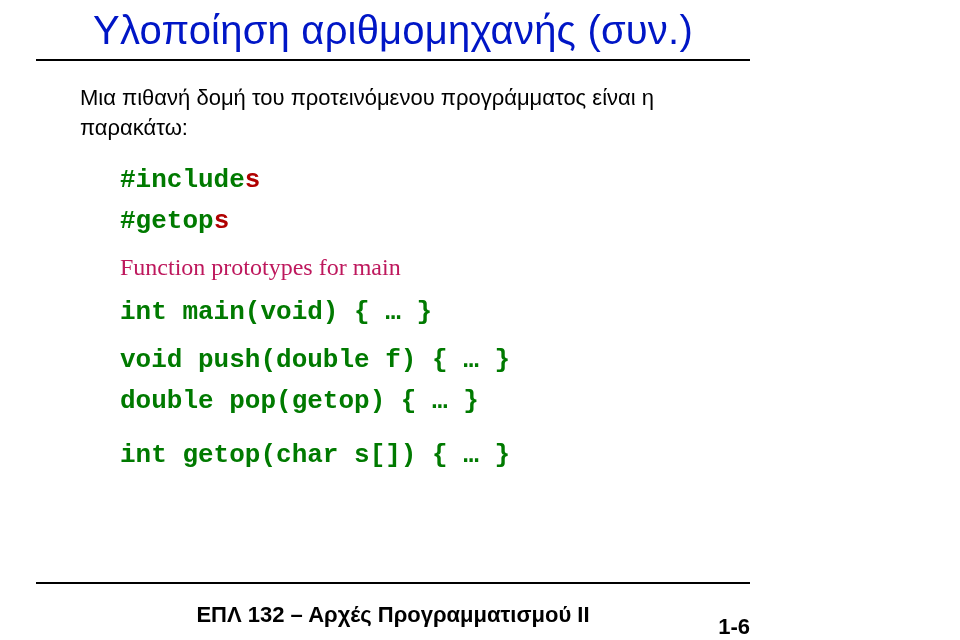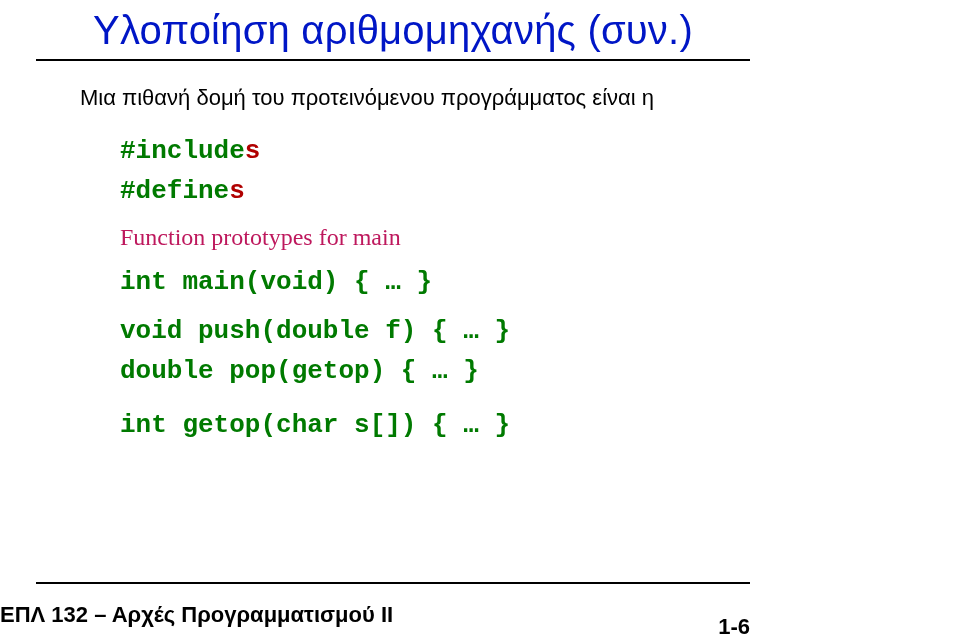--- a/index.html
+++ b/index.html
@@ -70,21 +70,21 @@
     right: 36px;
     bottom: 48px;
     border: none;
     border-top: 2px solid #000;
   }
   .footer {
     position: absolute;
     bottom: 12px;
     left: 0;
     right: 0;
-    text-align: left;
+    text-align: center;
     font-size: 22px;
     font-weight: bold;
     color: #000;
   }
   .page-num {
     position: absolute;
     bottom: 0;
     right: 36px;
     font-size: 22px;
     font-weight: bold;
@@ -97,25 +97,26 @@
 <div class="slide">
 
   <div class="title-wrap">
     <div class="title">Υλοποίηση αριθμομηχανής (συν.)</div>
   </div>
   <hr class="title-rule">
 
   <div class="content">
     <div class="intro">
       <span>Μια πιθανή δομή του προτεινόμενου προγράμματος είναι η</span><br>
+      <span>παρακάτω:</span>
     </div>
 
     <div class="indent">
       <div class="code-line"><span class="green">#include</span><span class="red">s</span></div>
-      <div class="code-line"><span class="green">#define</span><span class="red">s</span></div>
+      <div class="code-line"><span class="green">#getop</span><span class="red">s</span></div>
       <div class="spacer-sm"></div>
       <div class="comment-line">Function prototypes for main</div>
       <div class="code-line green">int main(void) { … }</div>
       <div class="spacer-sm"></div>
       <div class="code-line green">void push(double f) { … }</div>
       <div class="code-line green">double pop(getop) { … }</div>
       <div class="spacer-md"></div>
       <div class="code-line green">int getop(char s[]) { … }</div>
     </div>
   </div>

